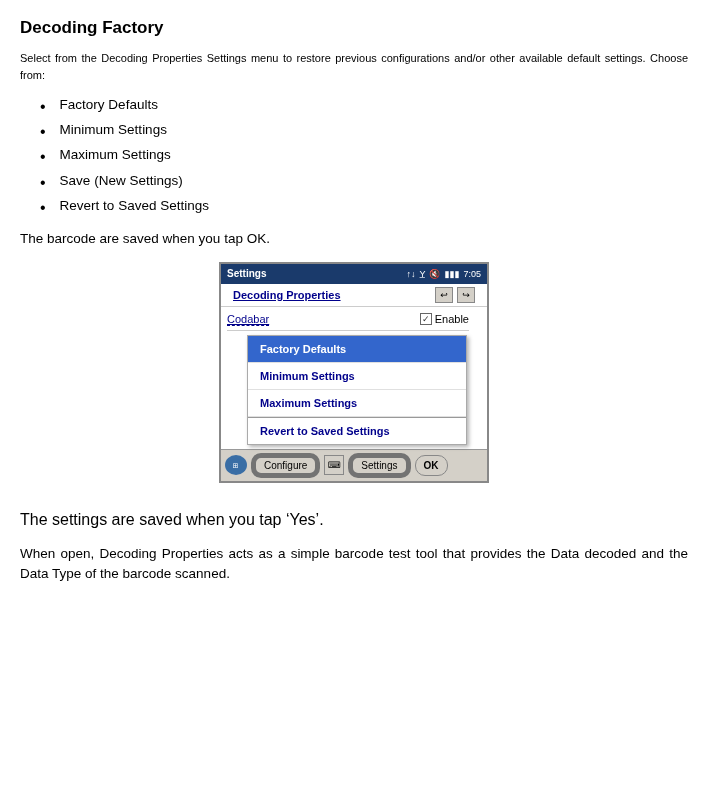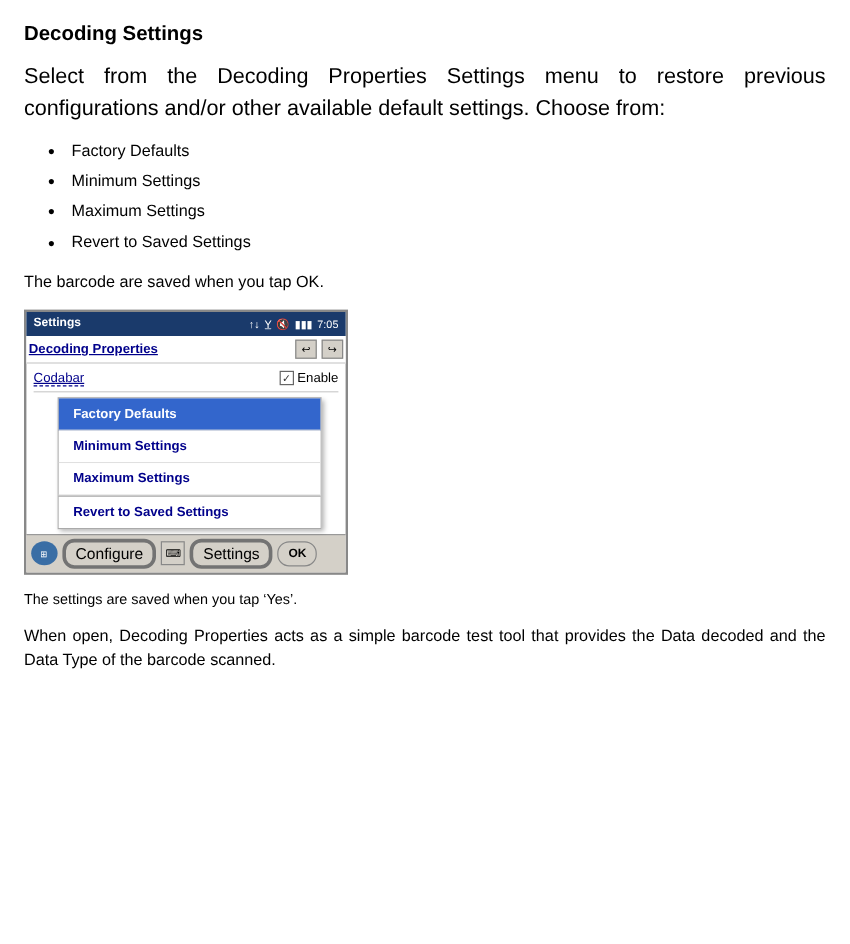--- a/index.html
+++ b/index.html
@@ -10,21 +10,21 @@
       color: #000;
       width: 708px;
       padding: 18px 20px 20px 20px;
     }
     h1 {
       font-size: 17px;
       font-weight: bold;
       margin-bottom: 12px;
     }
     .intro-text {
-      font-size: 18px;
+      font-size: 11px;
       margin-bottom: 14px;
       line-height: 1.5;
       text-align: justify;
     }
     .bullet-list {
       list-style: none;
       margin-left: 20px;
       margin-bottom: 14px;
     }
     .bullet-list li {
@@ -38,21 +38,22 @@
       margin-right: 14px;
       font-size: 16px;
       line-height: 1.2;
     }
     .saved-note {
       font-size: 13.5px;
       margin-bottom: 16px;
     }
     .screenshot-container {
       display: flex;
-      margin-bottom: 11px;
+      justify-content: center;
+      margin-bottom: 25px;
     }
     .device-screen {
       width: 270px;
       border: 2px solid #888;
       background: #fff;
       font-family: Arial, sans-serif;
     }
     .status-bar {
       background: #1a3a6b;
       color: #fff;
@@ -68,21 +69,21 @@
       font-weight: bold;
     }
     .status-icons {
       display: flex;
       align-items: center;
       gap: 4px;
       font-size: 9px;
     }
     .title-bar {
       background: #fff;
-      padding: 3px 2px;
+      padding: 3px 12px;
       display: flex;
       justify-content: space-between;
       align-items: center;
       border-bottom: 1px solid #ccc;
     }
     .title-bar-text {
       color: #00008b;
       font-size: 11px;
       font-weight: bold;
       text-decoration: underline;
@@ -96,21 +97,21 @@
       height: 16px;
       background: #d4d0c8;
       border: 1px solid #888;
       font-size: 9px;
       display: flex;
       align-items: center;
       justify-content: center;
       cursor: pointer;
     }
     .screen-body {
-      padding: 4px 6px 0 6px;
+      padding: 4px 18px 0 6px;
       position: relative;
     }
     .codabar-row {
       display: flex;
       justify-content: space-between;
       align-items: center;
       padding: 2px 0 4px 0;
       border-bottom: 1px solid #ccc;
     }
     .codabar-link {
@@ -169,24 +170,24 @@
       background: #d4d0c8;
       display: flex;
       align-items: center;
       padding: 3px 4px;
       gap: 4px;
       border-top: 1px solid #999;
       margin-top: 4px;
     }
     .taskbar-btn {
       background: #d4d0c8;
-      border: 3px solid #737373;
+      border: 5px solid #737373;
       border-radius: 10px;
       padding: 2px 8px;
-      font-size: 13px;
+      font-size: 10px;
       cursor: pointer;
     }
     .taskbar-start {
       width: 22px;
       height: 20px;
       background: #3a6ea5;
       border-radius: 50%;
       display: flex;
       align-items: center;
       justify-content: center;
@@ -198,46 +199,49 @@
     .taskbar-ok {
       background: #d4d0c8;
       border: 1px solid #888;
       border-radius: 10px;
       padding: 4px 8px;
       font-size: 10px;
       font-weight: bold;
       cursor: pointer;
     }
     .footer-text {
-      font-size: 12px;
+      font-size: 16px;
       margin-bottom: 12px;
       line-height: 1.5;
     }
     .footer-text2 {
       font-size: 13.5px;
       line-height: 1.5;
       text-align: justify;
     }
   </style>
 </head>
 <body>
 
-<h1>Decoding Settings</h1>
+<h1>Decoding Factory</h1>
 
 <p class="intro-text">Select from the Decoding Properties Settings menu to restore previous configurations and/or other available default settings. Choose from:</p>
 
 <ul class="bullet-list">
   <li>
       <span>Factory Defaults</span>
     </li>
   <li>
       <span>Minimum Settings</span>
     </li>
   <li>
       <span>Maximum Settings</span>
+    </li>
+  <li>
+      <span>Save (New Settings)</span>
     </li>
   <li>
       <span>Revert to Saved Settings</span>
     </li>
 </ul>
 
 <p class="saved-note">The barcode are saved when you tap OK.</p>
 
 <div class="screenshot-container">
   <div class="device-screen">

